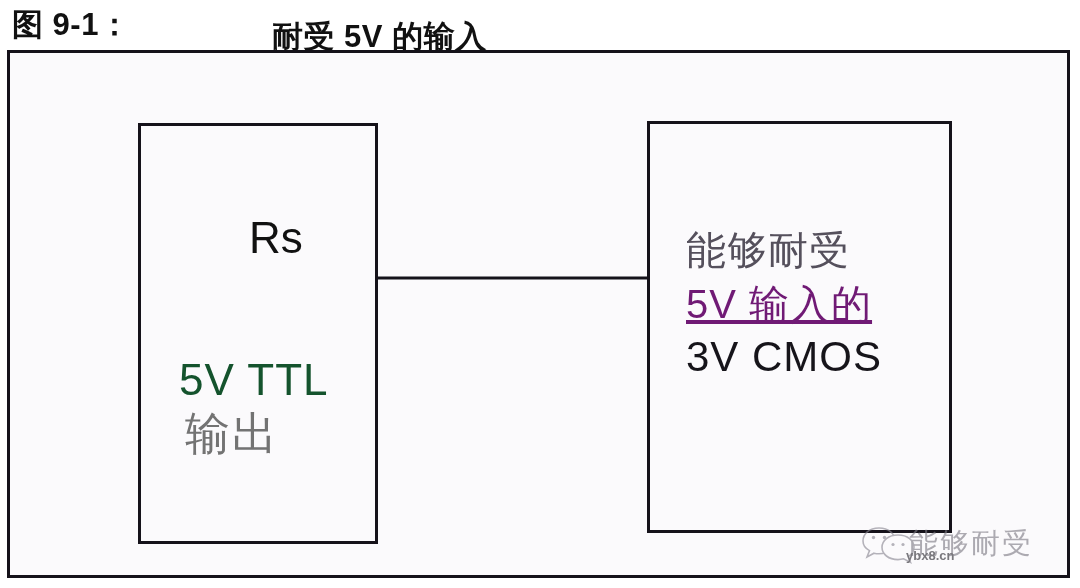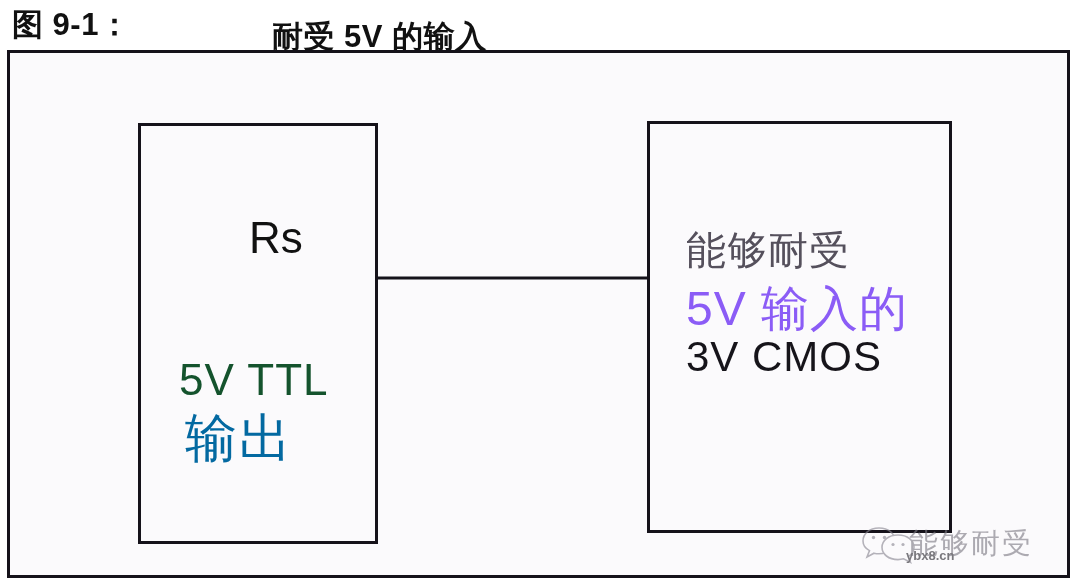--- a/index.html
+++ b/index.html
@@ -93,35 +93,35 @@
     top: 229px;
     font-size: 44px;
     color: #14532d;
     white-space: nowrap;
     letter-spacing: 1px;
   }
   .ttl-cn {
     position: absolute;
     left: 44px;
     top: 278px;
-    font-size: 52px;
-    color: #0369a1;
+    font-size: 45px;
+    color: #737373;
     white-space: nowrap;
     letter-spacing: 2px;
   }
 
   
   .cmos-line {
     position: absolute;
     left: 36px;
     white-space: nowrap;
     letter-spacing: 1px;
   }
   .cmos-line.l1 { top: 99px;  font-size: 40px; color: #55505c; }
-  .cmos-line.l2 { top: 153px; font-size: 48px; color: #8b5cf6; }
+  .cmos-line.l2 { top: 153px; font-size: 40px; color: #701a75; text-decoration: underline; }
   .cmos-line.l3 { top: 209px; font-size: 42px; color: #16141a; }
 
   
   #wiring {
     position: absolute;
     left: 0;
     top: 0;
     width: 1063px;
     height: 528px;
     pointer-events: none;

